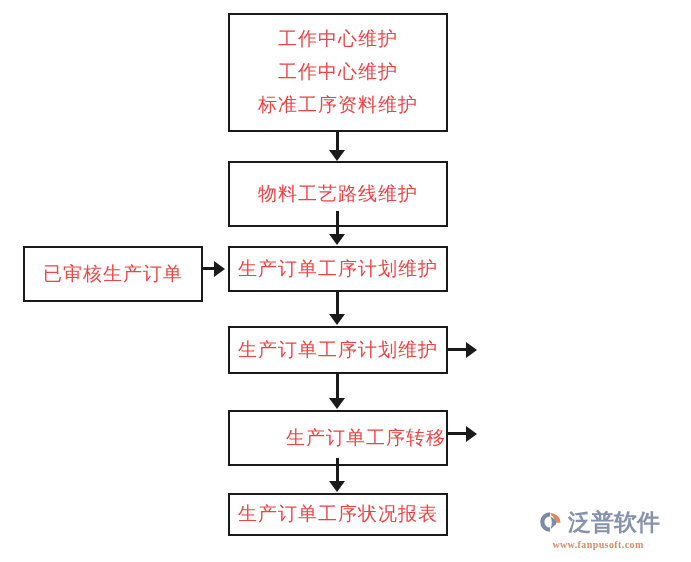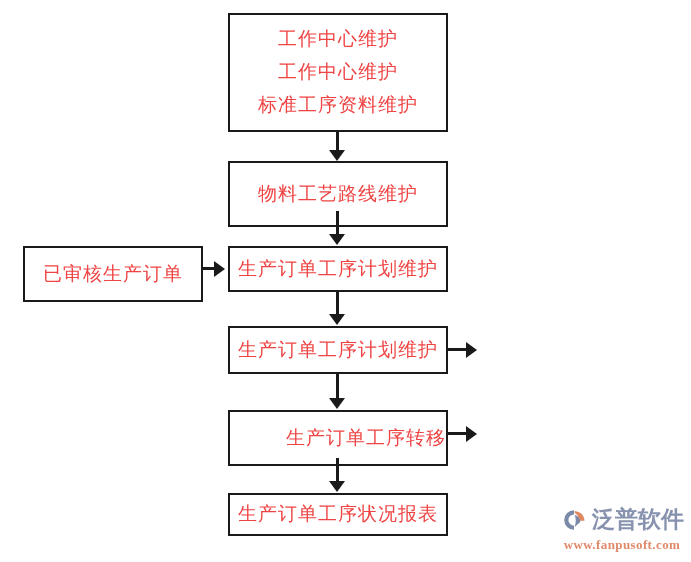--- a/index.html
+++ b/index.html
@@ -94,21 +94,21 @@
 
   #conn-h2 { left: 448px; top: 348px; width: 19px; }
   #arr-h2  { left: 466px; top: 342px; }
 
   #conn-h3 { left: 448px; top: 432px; width: 19px; }
   #arr-h3  { left: 466px; top: 426px; }
 
   
   #watermark {
     position: absolute;
-    left: 556px;
+    left: 532px;
     top: 500px;
     width: 132px;
     height: 58px;
     display: flex;
     flex-direction: column;
     align-items: center;
     justify-content: center;
   }
   #watermark-brand {
     display: flex;
@@ -123,21 +123,21 @@
   #watermark-name {
     font-family: "Liberation Sans", sans-serif;
     font-size: 23px;
     font-weight: bold;
     color: #8792ae;
     letter-spacing: 0px;
     line-height: 1;
   }
   #watermark-url {
     font-family: "Liberation Serif", serif;
-    font-size: 13px;
+    font-size: 10px;
     font-weight: bold;
     color: #e08a6b;
     letter-spacing: 0.4px;
     margin-top: 3px;
   }
 </style>
 </head>
 <body>
 
 <div id="canvas">

